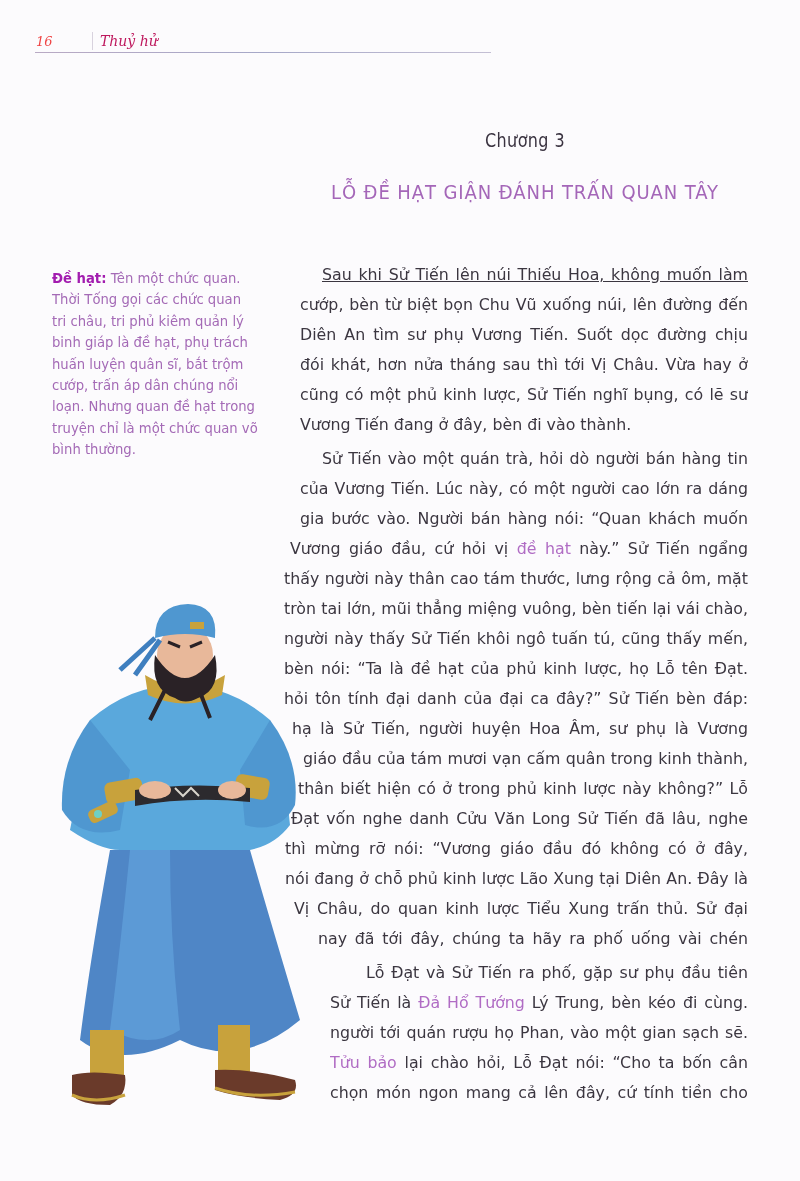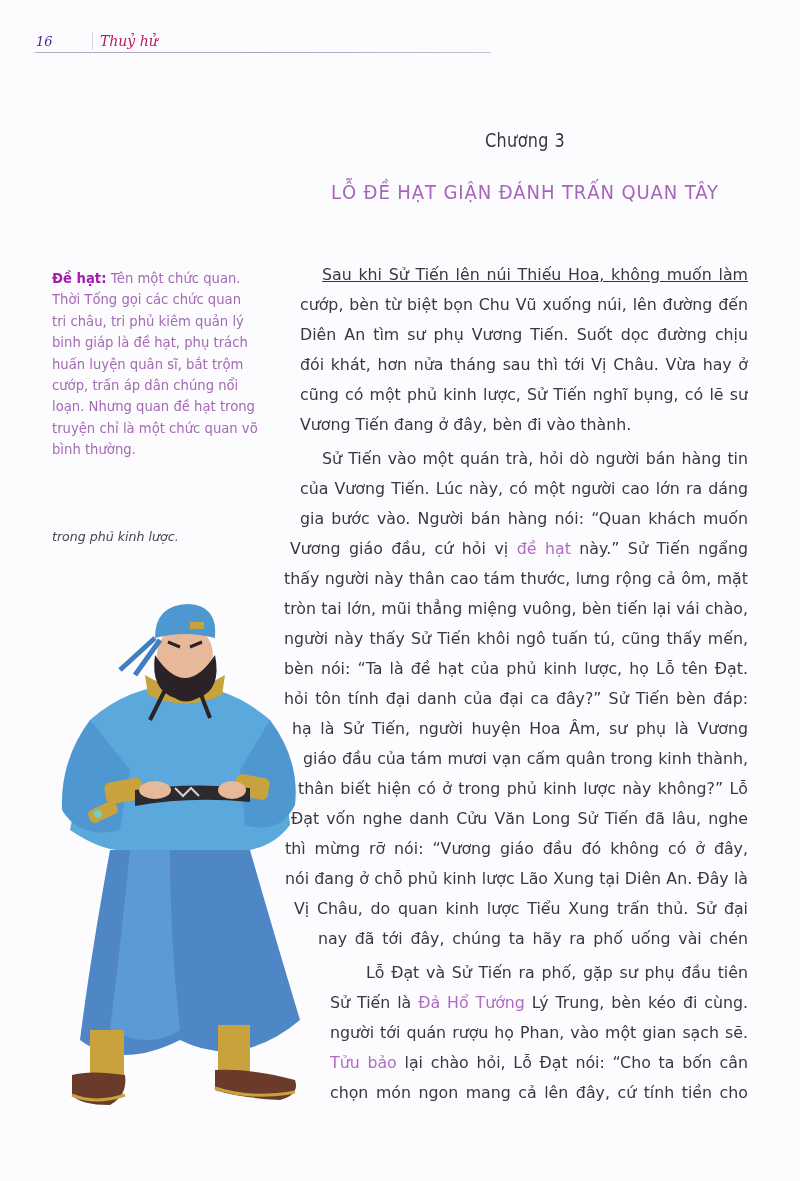--- a/index.html
+++ b/index.html
@@ -5,21 +5,21 @@
     html, body { margin: 0; padding: 0; }
     body {
       width: 800px; height: 1181px; position: relative; overflow: hidden;
       background: #fcfbfd;
       font-family: "DejaVu Sans", sans-serif;
       color: #3b3640;
     }
     .header { position: absolute; left: 34px; top: 30px; width: 456px; height: 24px; }
     .page-no {
       position: absolute; left: 2px; top: 4px;
-      font-family: "DejaVu Serif", serif; font-style: italic; font-size: 13px; color: #4c1d95;
+      font-family: "DejaVu Serif", serif; font-style: italic; font-size: 13px; color: #ef4444;
     }
     .header-sep { position: absolute; left: 58px; top: 2px; width: 1px; height: 18px; background: #d8d2de; }
     .book-title {
       position: absolute; left: 66px; top: 3px;
       font-family: "DejaVu Serif", serif; font-style: italic; font-size: 14px; color: #be185d;
     }
     .header-rule {
       position: absolute; left: 35px; top: 52px; width: 456px; height: 1px;
       background: linear-gradient(90deg, #b9aac4, #a6a8c8 50%, #c4bfd4);
     }
@@ -62,21 +62,20 @@
   <div class="header-rule"></div>
 
   <div class="chapter-label">Chương 3</div>
   <div class="chapter-title">LỖ ĐỀ HẠT GIẬN ĐÁNH TRẤN QUAN TÂY</div>
 
   <div class="sidenote">
     <span class="term">Đề hạt:</span><span id="sidenote-body"><span> Tên một chức quan.</span><br><span>Thời Tống gọi các chức quan</span><br><span>tri châu, tri phủ kiêm quản lý</span><br><span>binh giáp là đề hạt, phụ trách</span><br><span>huấn luyện quân sĩ, bắt trộm</span><br><span>cướp, trấn áp dân chúng nổi</span><br><span>loạn. Nhưng quan đề hạt trong</span><br><span>truyện chỉ là một chức quan võ</span><br><span>bình thường.</span></span>
   </div>
 
   <div class="caption" id="caption-body">
-      <div>trong phủ kinh lược.</div>
     </div>
 
   <svg class="illustration" viewBox="0 0 260 510" xmlns="http://www.w3.org/2000/svg">
 
     <path d="M60 250 Q40 360 30 440 Q70 470 130 440 Q190 470 250 420 Q220 320 200 250 Z" fill="#4f86c6"></path>
     <path d="M80 250 Q70 350 60 430 Q100 450 130 430 Q120 340 120 250 Z" fill="#5c9ad6"></path>
 
     <path d="M40 120 Q30 180 20 230 Q50 250 70 250 L200 250 Q225 245 240 225 Q235 170 220 120 Q180 85 130 85 Q80 85 40 120 Z" fill="#5aa8dc"></path>
 
     <path d="M40 120 Q10 160 12 210 Q30 240 70 230 L80 170 Z" fill="#4f97d0"></path>

